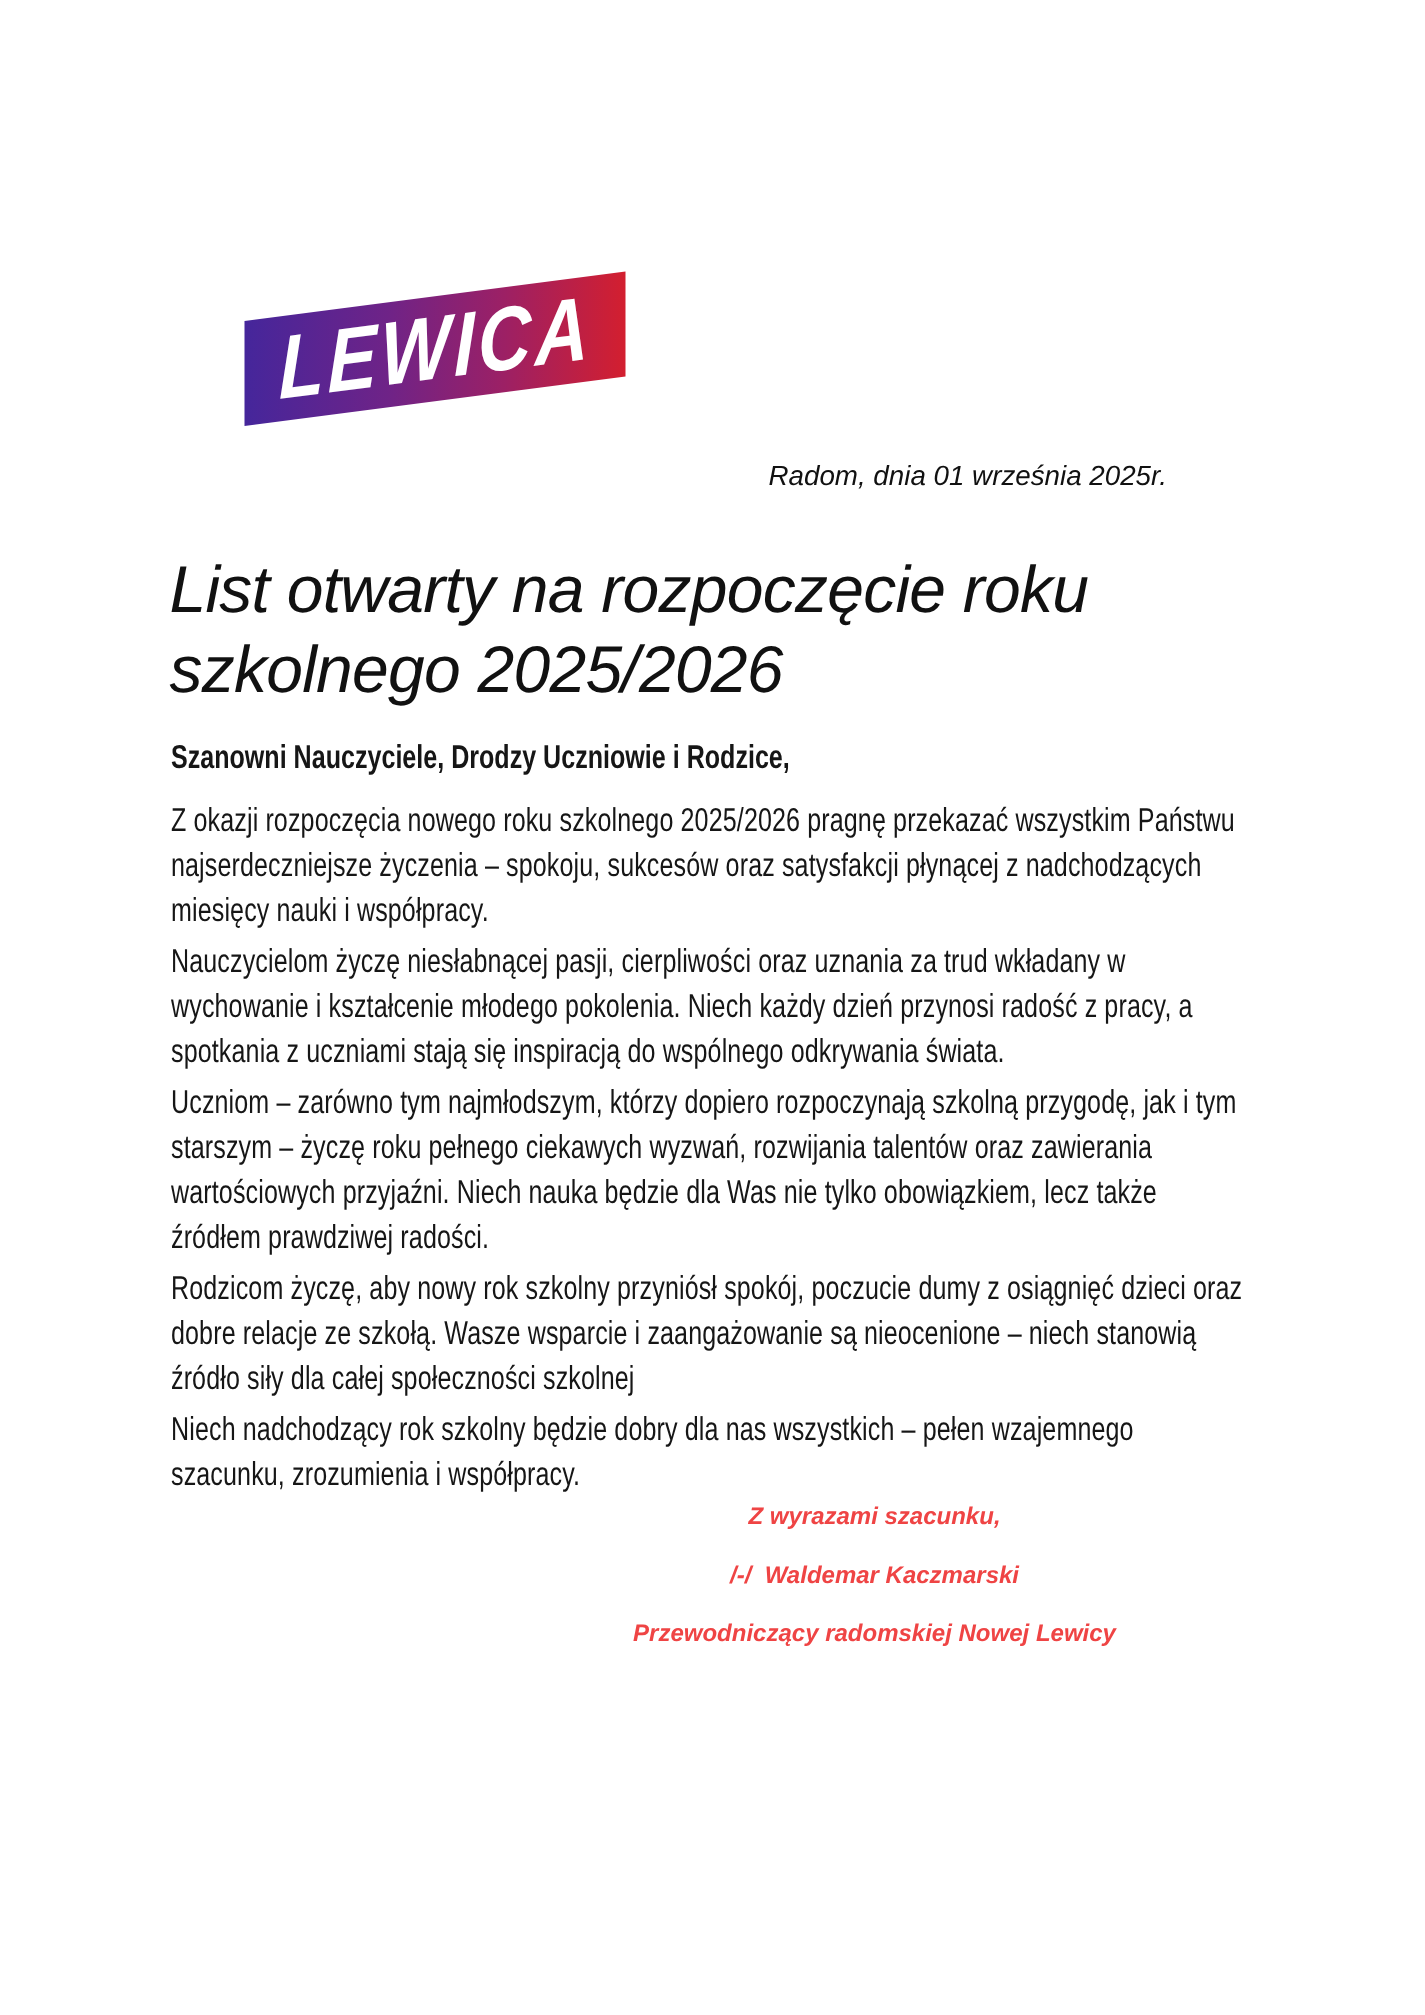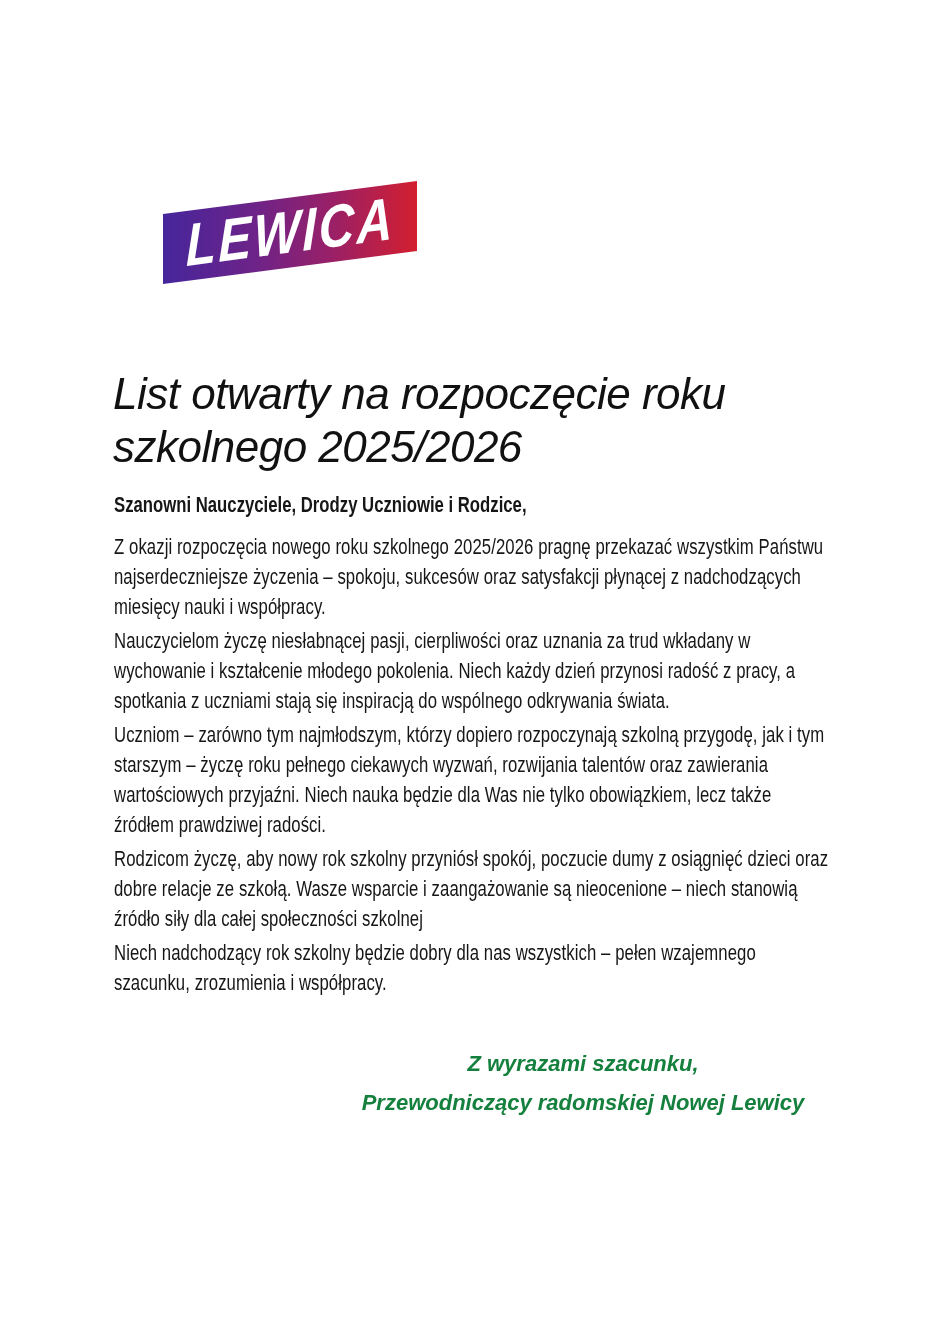--- a/index.html
+++ b/index.html
@@ -91,42 +91,43 @@
   .para {
     margin: 0 0 4px 0;
     white-space: pre-line;
     letter-spacing: 0.1px;
   }
 
   
   .signature {
     position: absolute;
     left: 348px;
-    top: 1044px;
+    top: 992px;
     width: 470px;
     text-align: center;
     font-weight: 700;
     font-style: italic;
-    font-size: 22px;
-    color: #15803d;
+    font-size: 16px;
+    color: #ef4444;
   }
   .signature .sig-line {
     line-height: 39px;
     white-space: pre-wrap;
   }
 </style>
 </head>
 <body>
 
 <div id="page">
 
   <div class="logo-banner">
     <span class="logo-text">LEWICA</span>
   </div>
 
+  <div class="date-line">Radom, dnia 01 września 2025r.</div>
 
   <h1 class="doc-title">List otwarty na rozpoczęcie roku
 szkolnego 2025/2026</h1>
 
   <div class="body-col">
     <p class="salutation">Szanowni Nauczyciele, Drodzy Uczniowie i Rodzice,</p>
     <p class="para">Z okazji rozpoczęcia nowego roku szkolnego 2025/2026 pragnę przekazać wszystkim Państwu
 najserdeczniejsze życzenia – spokoju, sukcesów oraz satysfakcji płynącej z nadchodzących
 miesięcy nauki i współpracy.</p>
     <p class="para">Nauczycielom życzę niesłabnącej pasji, cierpliwości oraz uznania za trud wkładany w
@@ -138,16 +139,17 @@
 źródłem prawdziwej radości.</p>
     <p class="para">Rodzicom życzę, aby nowy rok szkolny przyniósł spokój, poczucie dumy z osiągnięć dzieci oraz
 dobre relacje ze szkołą. Wasze wsparcie i zaangażowanie są nieocenione – niech stanowią
 źródło siły dla całej społeczności szkolnej</p>
     <p class="para">Niech nadchodzący rok szkolny będzie dobry dla nas wszystkich – pełen wzajemnego
 szacunku, zrozumienia i współpracy.</p>
   </div>
 
   <div class="signature">
     <div class="sig-line">Z wyrazami szacunku,</div>
+    <div class="sig-line">/-/  Waldemar Kaczmarski</div>
     <div class="sig-line">Przewodniczący radomskiej Nowej Lewicy</div>
   </div>
 
 </div>
 
 </body></html>

